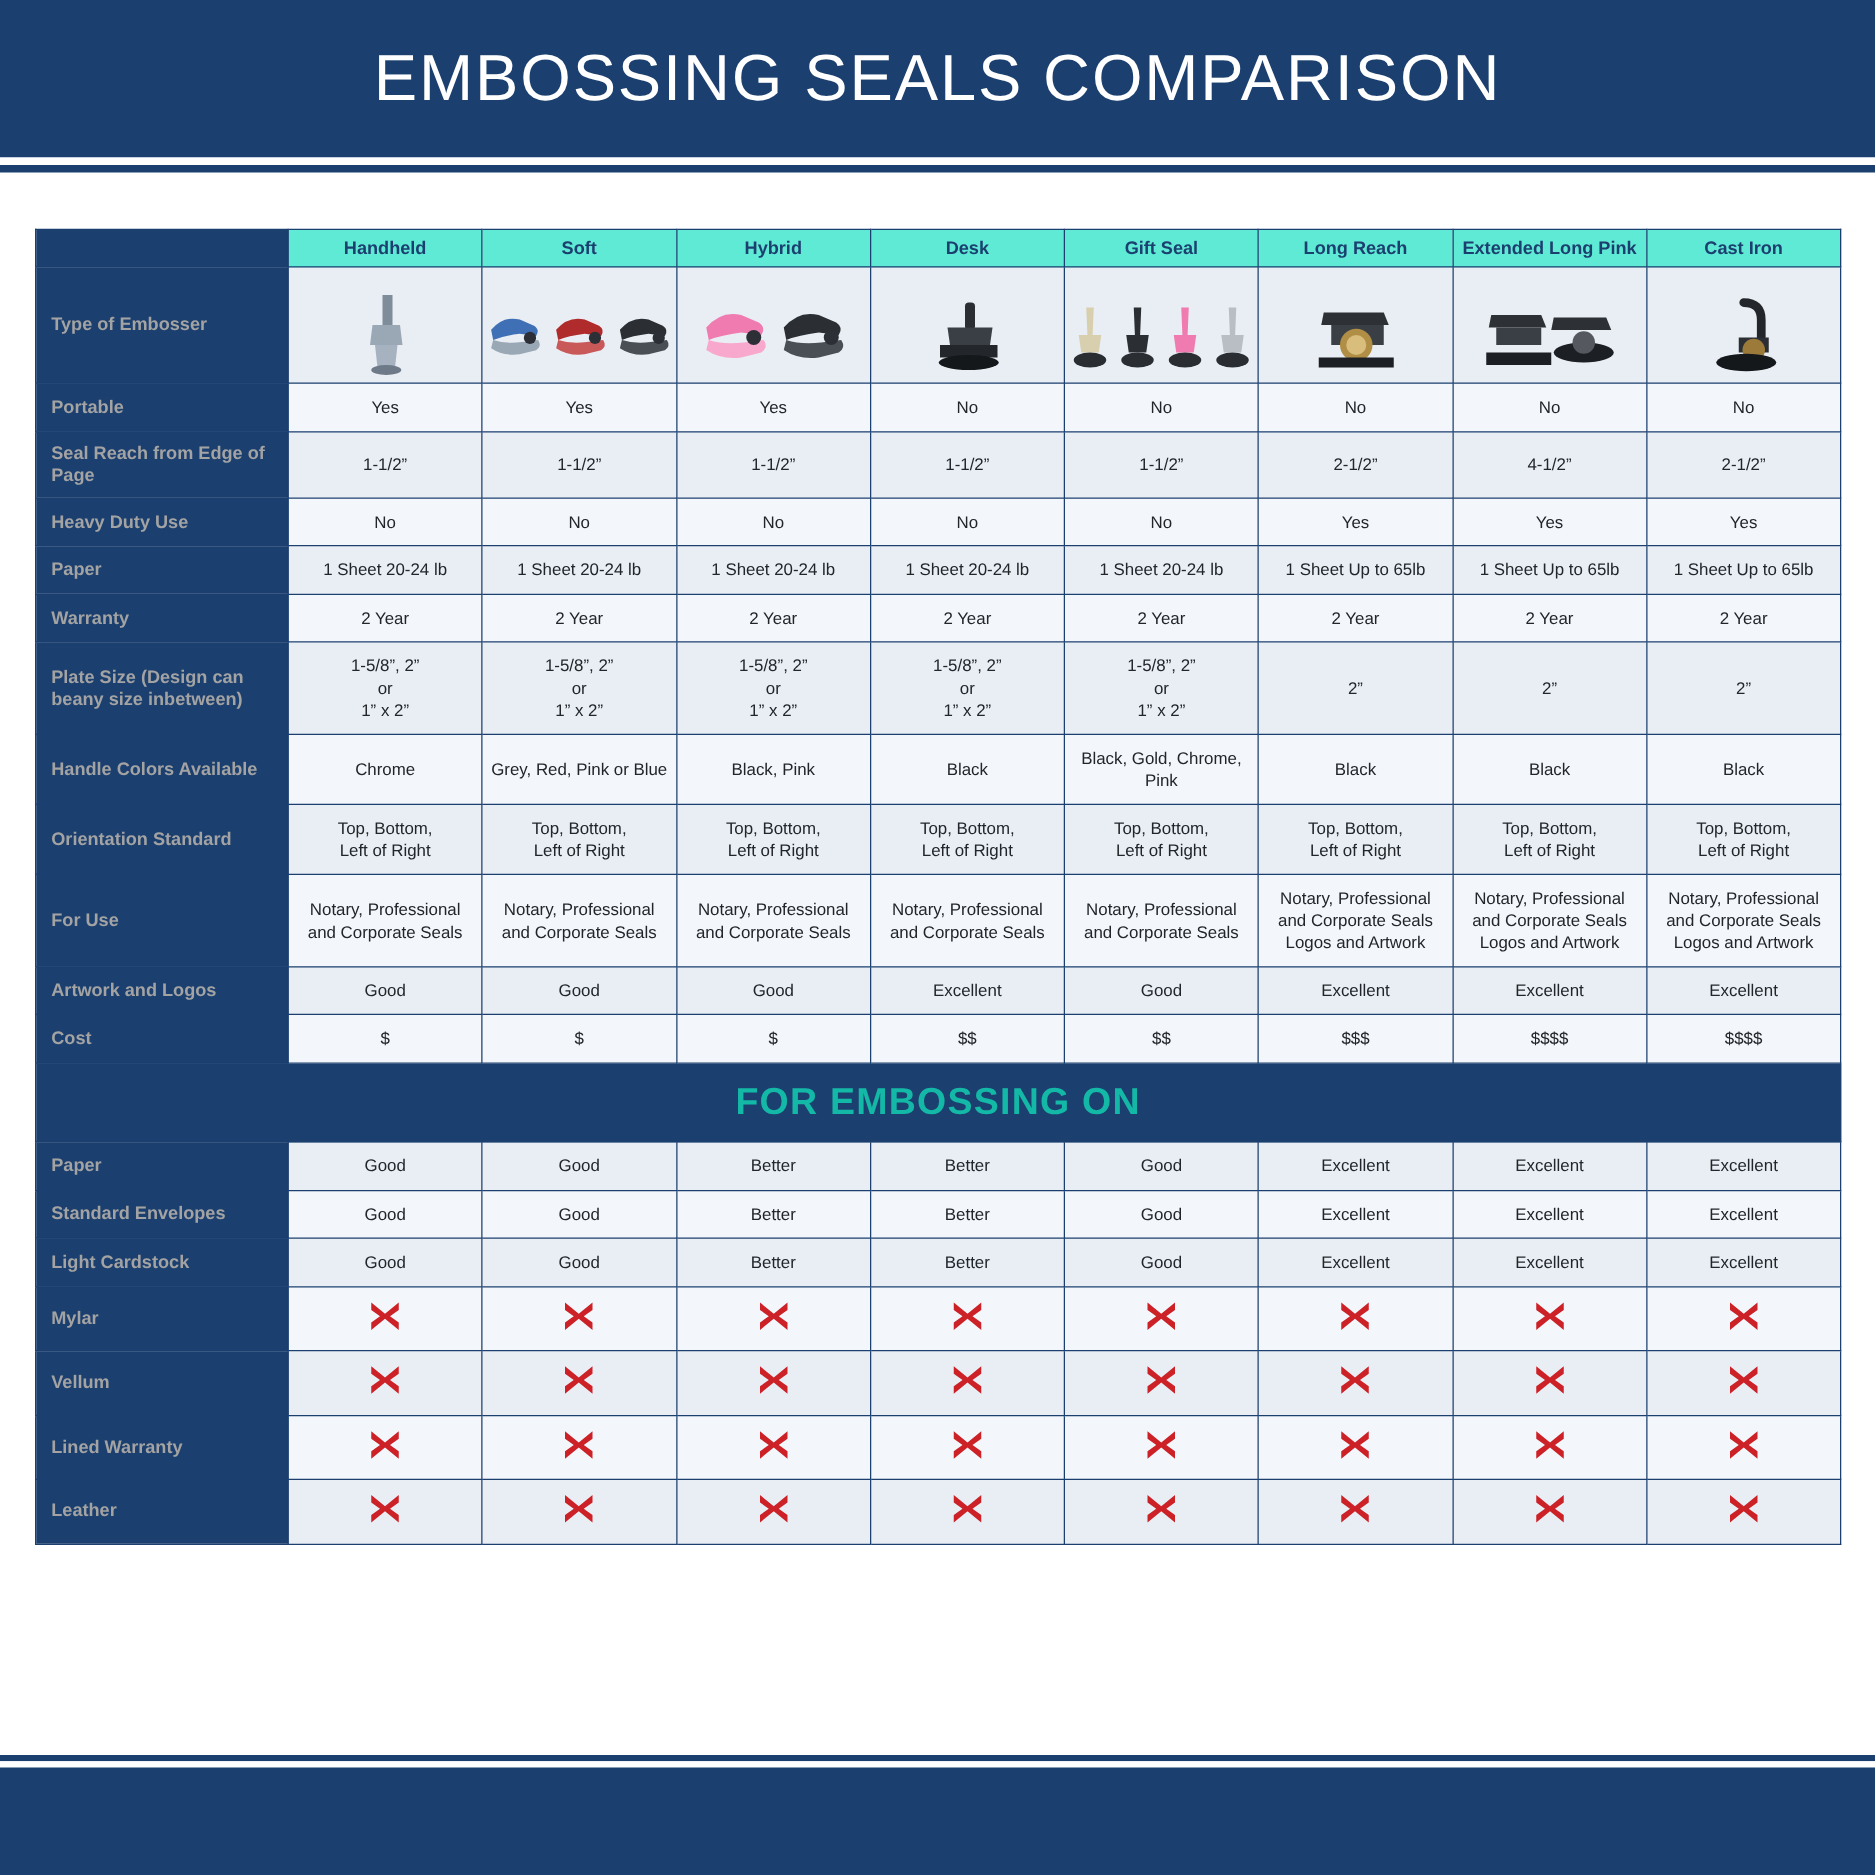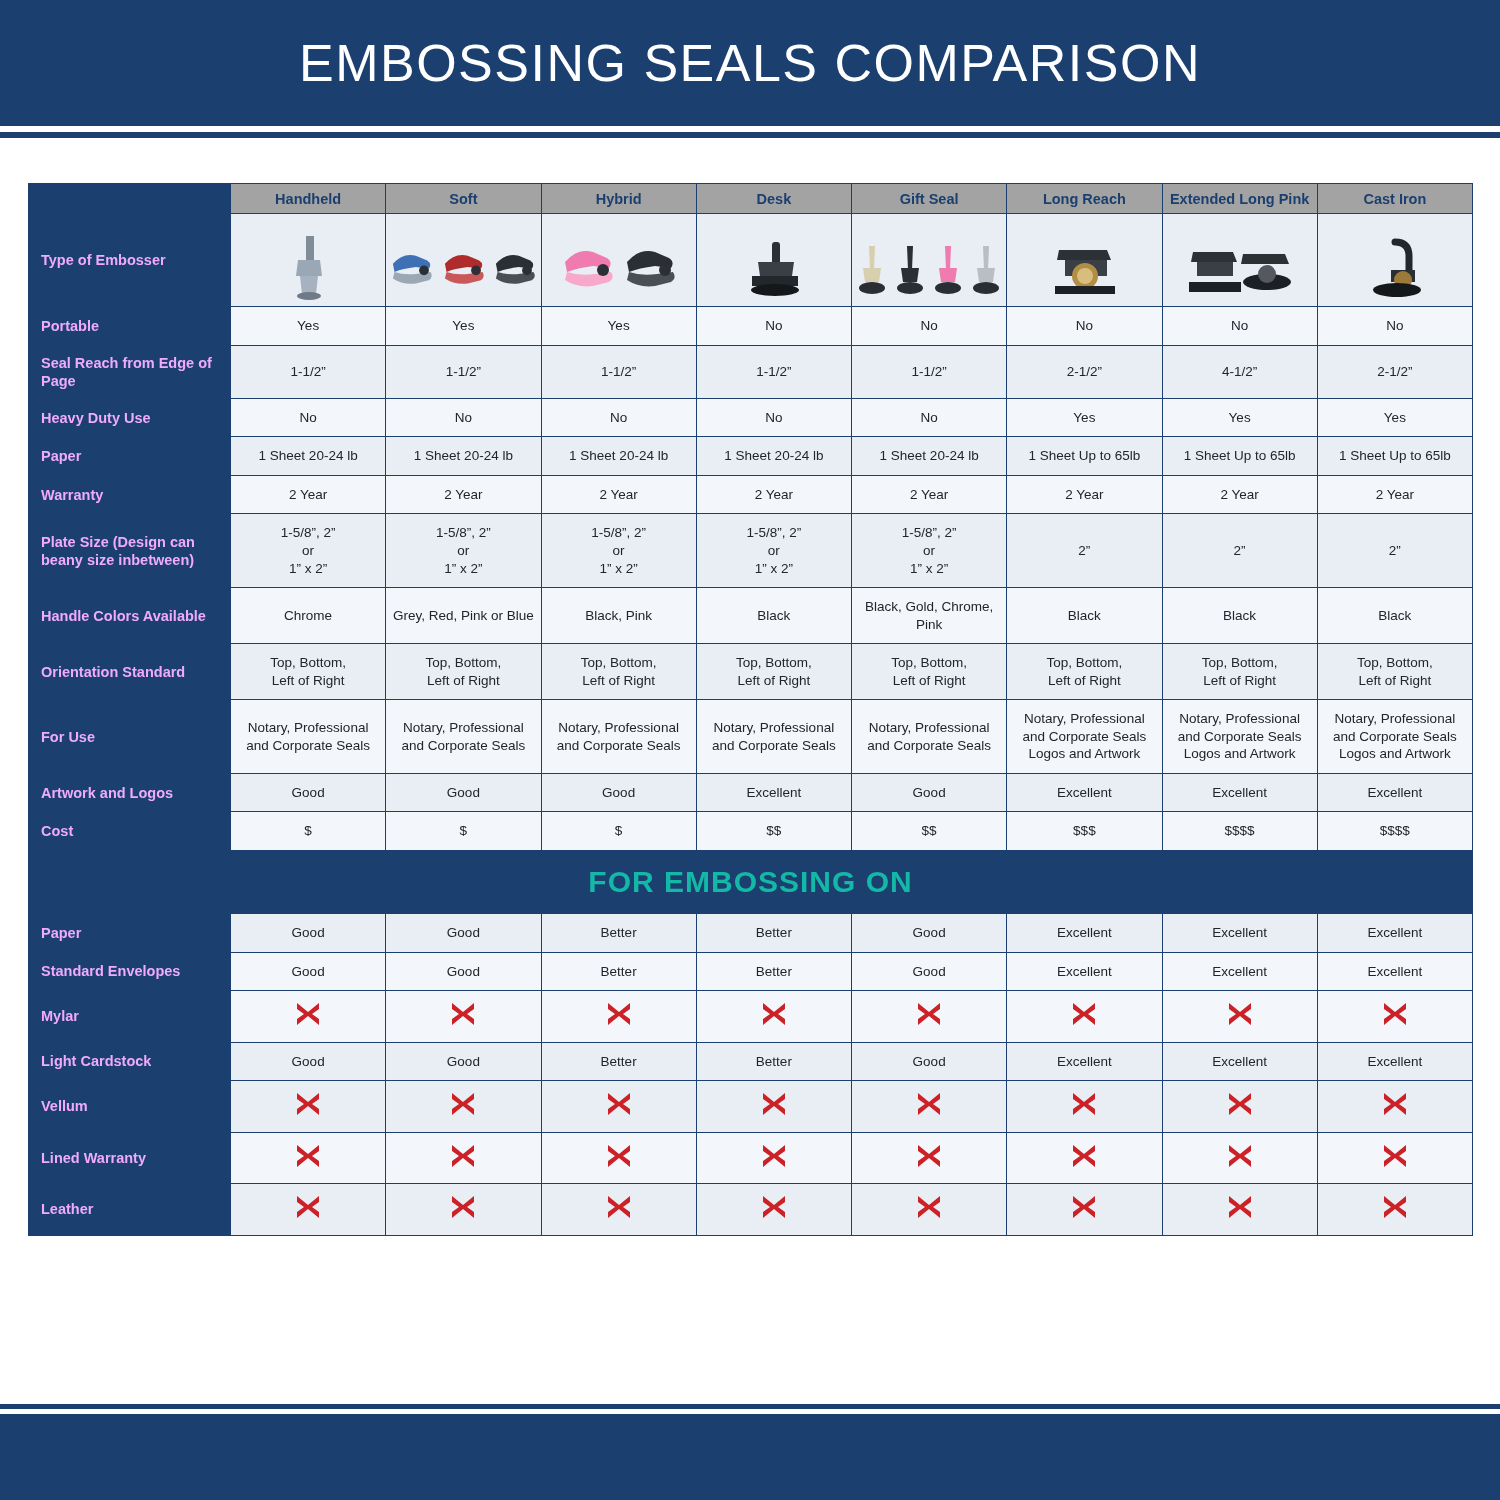--- a/index.html
+++ b/index.html
@@ -76,29 +76,29 @@
   }
   table.cmp td, table.cmp th {
     border: 1px solid #1b3f6f;
     vertical-align: middle;
   }
   col.label-col { width: 202px; }
   col.data-col { width: 155.25px; }
 
   .rowlabel {
     background: #1b3f6f;
-    color: #f0abfc;
+    color: #a3a3a3;
     font-size: 14.5px;
     font-weight: bold;
     padding: 8px 0 8px 12px;
     text-align: left;
     line-height: 1.25;
   }
   .colhead {
-    background: #a3a3a3;
+    background: #5eead4;
     color: #1b3f6f;
     font-size: 14.5px;
     font-weight: bold;
     text-align: center;
     padding: 6px 2px;
     height: 30px;
   }
   .corner {
     background: #1b3f6f;
     border: 1px solid #1b3f6f;
@@ -432,56 +432,56 @@
             <td class="datacell alt">Good</td>
             <td class="datacell alt">Good</td>
             <td class="datacell alt">Better</td>
             <td class="datacell alt">Better</td>
             <td class="datacell alt">Good</td>
             <td class="datacell alt">Excellent</td>
             <td class="datacell alt">Excellent</td>
             <td class="datacell alt">Excellent</td>
           </tr>
           <tr>
-            <td class="rowlabel">Mylar</td>
-            <td class="datacell alt"><span class="xmark"><svg width="26" height="26" viewBox="0 0 26 26">
-                  <path d="M2 2 L13 11 L24 2 L24 8 L17 13 L24 18 L24 24 L13 15 L2 24 L2 18 L9 13 L2 8 Z" fill="#cc2127"></path>
-                </svg></span></td>
-            <td class="datacell alt"><span class="xmark"><svg width="26" height="26" viewBox="0 0 26 26">
-                  <path d="M2 2 L13 11 L24 2 L24 8 L17 13 L24 18 L24 24 L13 15 L2 24 L2 18 L9 13 L2 8 Z" fill="#cc2127"></path>
-                </svg></span></td>
-            <td class="datacell alt"><span class="xmark"><svg width="26" height="26" viewBox="0 0 26 26">
-                  <path d="M2 2 L13 11 L24 2 L24 8 L17 13 L24 18 L24 24 L13 15 L2 24 L2 18 L9 13 L2 8 Z" fill="#cc2127"></path>
-                </svg></span></td>
-            <td class="datacell alt"><span class="xmark"><svg width="26" height="26" viewBox="0 0 26 26">
-                  <path d="M2 2 L13 11 L24 2 L24 8 L17 13 L24 18 L24 24 L13 15 L2 24 L2 18 L9 13 L2 8 Z" fill="#cc2127"></path>
-                </svg></span></td>
-            <td class="datacell alt"><span class="xmark"><svg width="26" height="26" viewBox="0 0 26 26">
-                  <path d="M2 2 L13 11 L24 2 L24 8 L17 13 L24 18 L24 24 L13 15 L2 24 L2 18 L9 13 L2 8 Z" fill="#cc2127"></path>
-                </svg></span></td>
-            <td class="datacell alt"><span class="xmark"><svg width="26" height="26" viewBox="0 0 26 26">
-                  <path d="M2 2 L13 11 L24 2 L24 8 L17 13 L24 18 L24 24 L13 15 L2 24 L2 18 L9 13 L2 8 Z" fill="#cc2127"></path>
-                </svg></span></td>
-            <td class="datacell alt"><span class="xmark"><svg width="26" height="26" viewBox="0 0 26 26">
-                  <path d="M2 2 L13 11 L24 2 L24 8 L17 13 L24 18 L24 24 L13 15 L2 24 L2 18 L9 13 L2 8 Z" fill="#cc2127"></path>
-                </svg></span></td>
-            <td class="datacell alt"><span class="xmark"><svg width="26" height="26" viewBox="0 0 26 26">
-                  <path d="M2 2 L13 11 L24 2 L24 8 L17 13 L24 18 L24 24 L13 15 L2 24 L2 18 L9 13 L2 8 Z" fill="#cc2127"></path>
-                </svg></span></td>
-          </tr>
-          <tr>
             <td class="rowlabel">Light Cardstock</td>
             <td class="datacell">Good</td>
             <td class="datacell">Good</td>
             <td class="datacell">Better</td>
             <td class="datacell">Better</td>
             <td class="datacell">Good</td>
             <td class="datacell">Excellent</td>
             <td class="datacell">Excellent</td>
             <td class="datacell">Excellent</td>
+          </tr>
+          <tr>
+            <td class="rowlabel">Mylar</td>
+            <td class="datacell alt"><span class="xmark"><svg width="26" height="26" viewBox="0 0 26 26">
+                  <path d="M2 2 L13 11 L24 2 L24 8 L17 13 L24 18 L24 24 L13 15 L2 24 L2 18 L9 13 L2 8 Z" fill="#cc2127"></path>
+                </svg></span></td>
+            <td class="datacell alt"><span class="xmark"><svg width="26" height="26" viewBox="0 0 26 26">
+                  <path d="M2 2 L13 11 L24 2 L24 8 L17 13 L24 18 L24 24 L13 15 L2 24 L2 18 L9 13 L2 8 Z" fill="#cc2127"></path>
+                </svg></span></td>
+            <td class="datacell alt"><span class="xmark"><svg width="26" height="26" viewBox="0 0 26 26">
+                  <path d="M2 2 L13 11 L24 2 L24 8 L17 13 L24 18 L24 24 L13 15 L2 24 L2 18 L9 13 L2 8 Z" fill="#cc2127"></path>
+                </svg></span></td>
+            <td class="datacell alt"><span class="xmark"><svg width="26" height="26" viewBox="0 0 26 26">
+                  <path d="M2 2 L13 11 L24 2 L24 8 L17 13 L24 18 L24 24 L13 15 L2 24 L2 18 L9 13 L2 8 Z" fill="#cc2127"></path>
+                </svg></span></td>
+            <td class="datacell alt"><span class="xmark"><svg width="26" height="26" viewBox="0 0 26 26">
+                  <path d="M2 2 L13 11 L24 2 L24 8 L17 13 L24 18 L24 24 L13 15 L2 24 L2 18 L9 13 L2 8 Z" fill="#cc2127"></path>
+                </svg></span></td>
+            <td class="datacell alt"><span class="xmark"><svg width="26" height="26" viewBox="0 0 26 26">
+                  <path d="M2 2 L13 11 L24 2 L24 8 L17 13 L24 18 L24 24 L13 15 L2 24 L2 18 L9 13 L2 8 Z" fill="#cc2127"></path>
+                </svg></span></td>
+            <td class="datacell alt"><span class="xmark"><svg width="26" height="26" viewBox="0 0 26 26">
+                  <path d="M2 2 L13 11 L24 2 L24 8 L17 13 L24 18 L24 24 L13 15 L2 24 L2 18 L9 13 L2 8 Z" fill="#cc2127"></path>
+                </svg></span></td>
+            <td class="datacell alt"><span class="xmark"><svg width="26" height="26" viewBox="0 0 26 26">
+                  <path d="M2 2 L13 11 L24 2 L24 8 L17 13 L24 18 L24 24 L13 15 L2 24 L2 18 L9 13 L2 8 Z" fill="#cc2127"></path>
+                </svg></span></td>
           </tr>
           <tr>
             <td class="rowlabel">Vellum</td>
             <td class="datacell"><span class="xmark"><svg width="26" height="26" viewBox="0 0 26 26">
                   <path d="M2 2 L13 11 L24 2 L24 8 L17 13 L24 18 L24 24 L13 15 L2 24 L2 18 L9 13 L2 8 Z" fill="#cc2127"></path>
                 </svg></span></td>
             <td class="datacell"><span class="xmark"><svg width="26" height="26" viewBox="0 0 26 26">
                   <path d="M2 2 L13 11 L24 2 L24 8 L17 13 L24 18 L24 24 L13 15 L2 24 L2 18 L9 13 L2 8 Z" fill="#cc2127"></path>
                 </svg></span></td>
             <td class="datacell"><span class="xmark"><svg width="26" height="26" viewBox="0 0 26 26">

